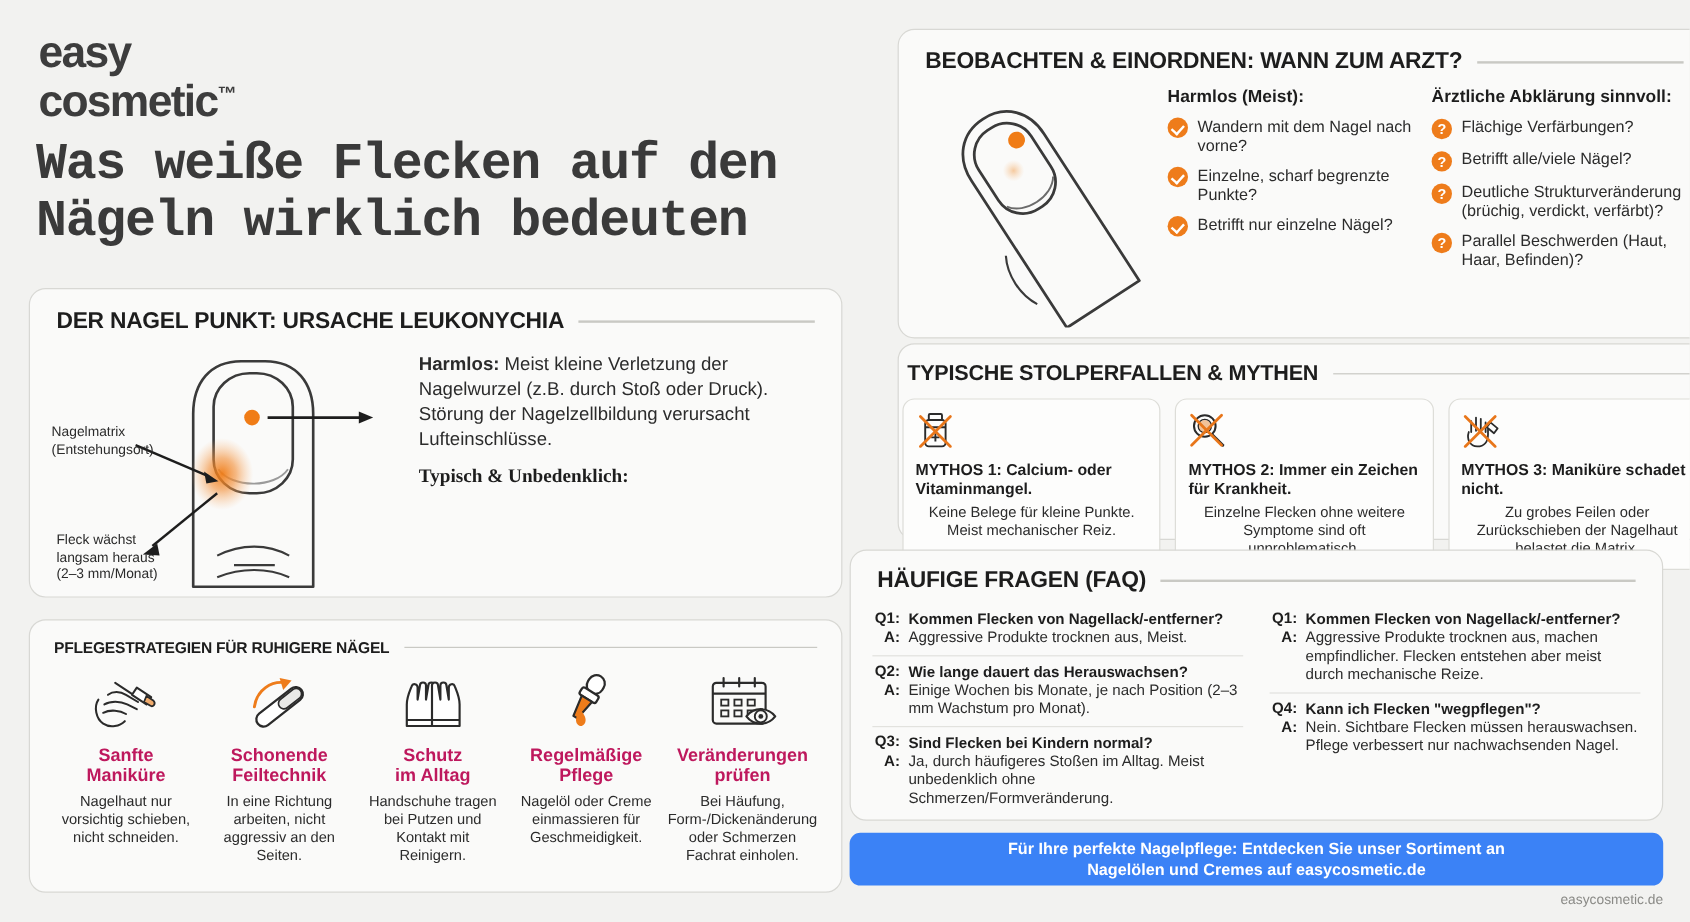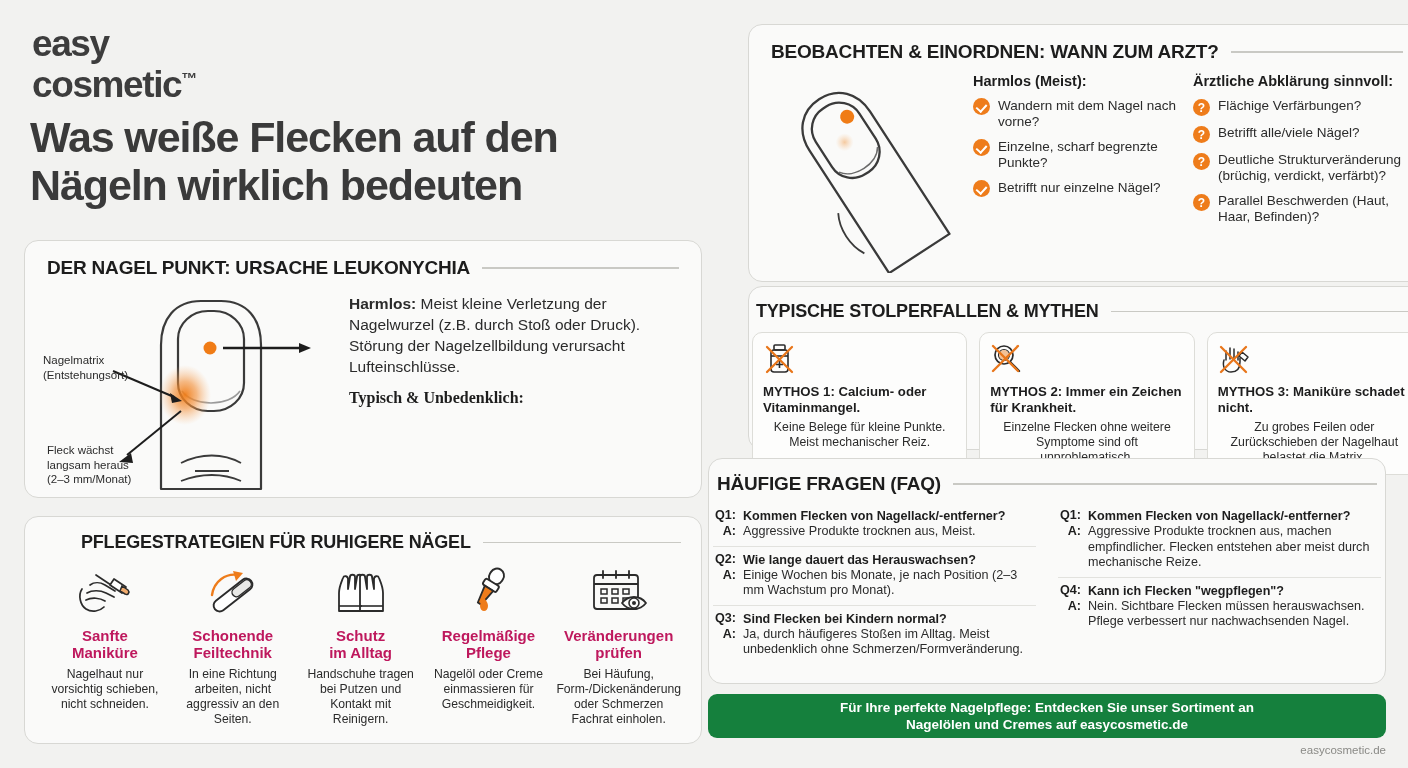--- a/index.html
+++ b/index.html
@@ -33,21 +33,21 @@
   .brand { position: absolute; left: 32px; top: 26px; }
   .brand-line {
     font-weight: 800; font-size: 37px; line-height: 35px;
     color: #3d3d3d; letter-spacing: -1.4px;
   }
   .brand-tm { font-size: 16px; vertical-align: super; letter-spacing: 0; }
   .headline {
     position: absolute; left: 30px; top: 113px;
     width: 660px;
     font-weight: 800; font-size: 43px; line-height: 48px;
-    color: #3a3a3a; letter-spacing: -1.1px;
+    color: #3a3a3a; letter-spacing: -1.1px; font-family: Liberation Mono, monospace;
   }
 
   
   #card-nail { left: 24px; top: 240px; width: 678px; height: 258px; padding: 16px 18px; }
   #card-nail .card-title { font-size: 19px; }
   .nail-body { display: flex; margin-top: 14px; }
   .nail-figure { position: relative; width: 300px; height: 200px; flex: none; }
   .nail-text { flex: 1; padding-left: 6px; }
   .p-harmlos { font-size: 15.5px; line-height: 21px; color: #2b2b2b; }
   .p-harmlos b { font-weight: 800; }
@@ -64,21 +64,21 @@
     border-width: 0 2px 2px 0; transform: rotate(42deg);
   }
   .check-label { font-size: 15.5px; color: #2b2b2b; }
   .anno {
     position: absolute; font-size: 11.5px; line-height: 14.5px;
     color: #2b2b2b; text-align: center;
   }
 
   
   #card-pflege { left: 24px; top: 516px; width: 678px; height: 228px; padding: 15px 16px; }
-  #card-pflege .card-title { font-size: 18px; margin-left: 36px; }
+  #card-pflege .card-title { font-size: 13px; }
   .pflege-grid { display: flex; margin-top: 10px; }
   .pflege-col { flex: 1; text-align: center; padding: 0 4px; }
   .pflege-icon { height: 58px; display: flex; align-items: center; justify-content: center; }
   .pflege-title {
     color: #be185d; font-weight: 800; font-size: 15px; line-height: 17px;
     margin-top: 6px;
   }
   .pflege-desc { font-size: 12.2px; line-height: 15px; margin-top: 6px; color: #2b2b2b; }
 
   
@@ -108,35 +108,35 @@
   .myth-box {
     flex: 1; border: 1.5px solid #ddddd8; border-radius: 10px;
     background: #fdfdfc; padding: 9px 10px;
   }
   .myth-top { display: flex; gap: 8px; align-items: flex-start; flex-direction: column; }
   .myth-ic { width: 34px; height: 34px; flex: none; }
   .myth-title { font-weight: 800; font-size: 13.2px; line-height: 15.5px; color: #1d1d1d; }
   .myth-desc { font-size: 12.3px; line-height: 15px; text-align: center; margin-top: 5px; color: #2b2b2b; }
 
   
-  #card-faq { left: 708px; top: 458px; width: 678px; height: 226px; padding: 14px 4px; }
+  #card-faq { left: 708px; top: 458px; width: 678px; height: 226px; padding: 14px 18px; }
   #card-faq .card-title { font-size: 19px; }
   .faq-cols { display: flex; gap: 22px; margin-top: 8px; }
   .faq-col { flex: 1; }
   .faq-item { padding: 5px 0 6px; }
   .faq-item + .faq-item { border-top: 1.3px solid #e2e2de; }
   .faq-line { display: flex; gap: 7px; }
   .faq-key { font-weight: 800; font-size: 12.6px; width: 23px; flex: none; color: #1d1d1d; text-align: right; }
   .faq-q { font-weight: 800; font-size: 12.6px; line-height: 16px; color: #1d1d1d; }
   .faq-a { font-size: 12.6px; line-height: 15.5px; color: #2b2b2b; }
 
   
   #cta {
     position: absolute; left: 708px; top: 694px; width: 678px; height: 44px;
-    background: #15803d; border-radius: 9px;
+    background: #3b82f6; border-radius: 9px;
     display: flex; align-items: center; justify-content: center;
     color: #fff; font-weight: 800; font-size: 13.5px; line-height: 17px;
     text-align: center; padding: 0 20px;
   }
   #site-credit {
     position: absolute; right: 22px; top: 744px;
     font-size: 11.5px; color: #8a8a86;
   }
 </style>
 </head>

